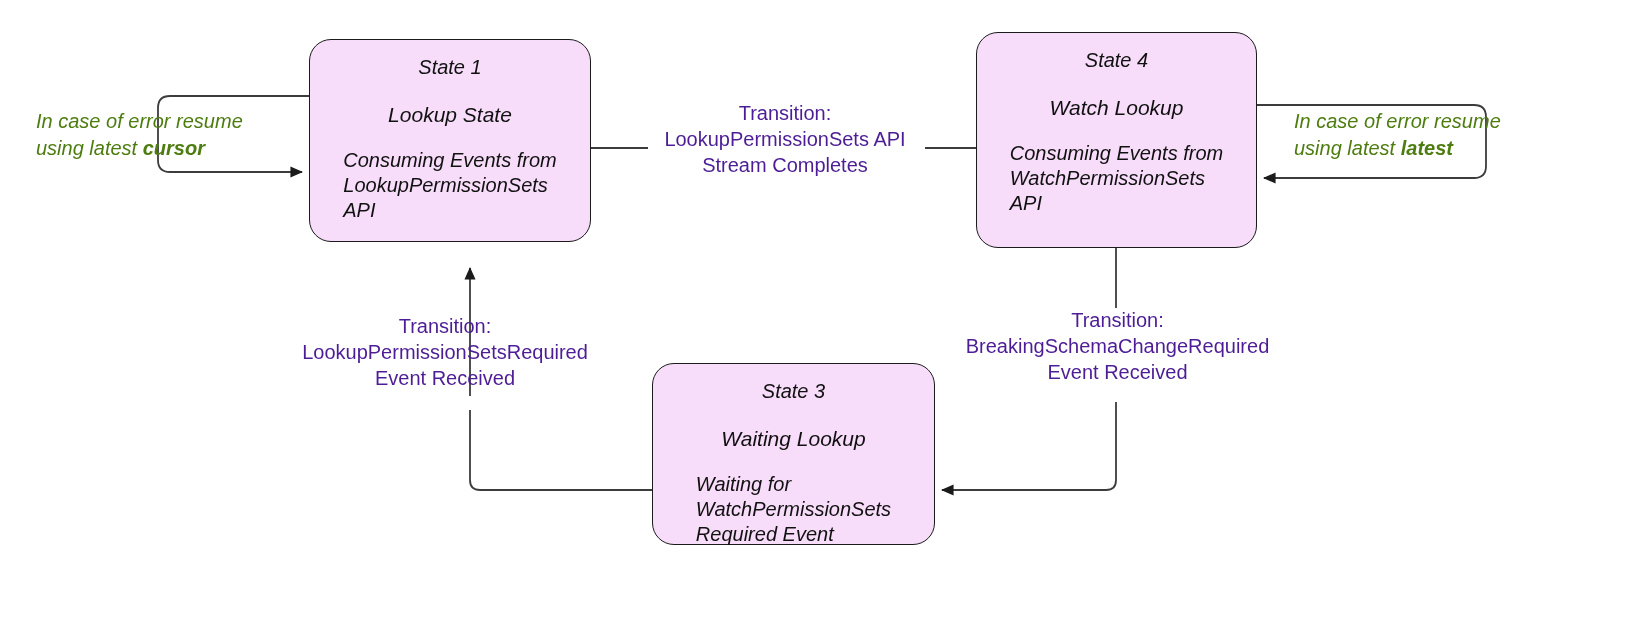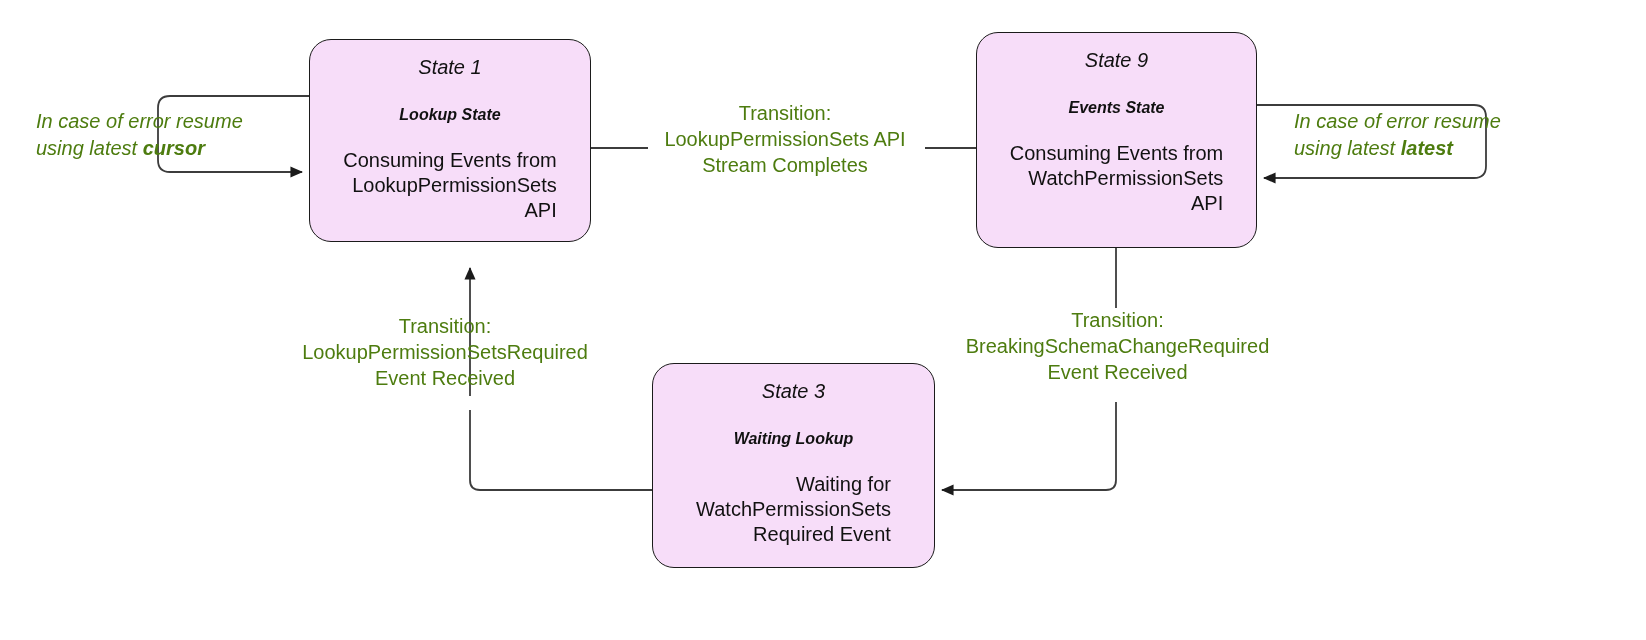--- a/index.html
+++ b/index.html
@@ -30,57 +30,58 @@
   
   .state-box {
     position: absolute;
     box-sizing: border-box;
     background: #f7ddf9;
     border: 1.6px solid #1b1b1b;
     border-radius: 22px;
     display: flex;
     flex-direction: column;
     align-items: center;
-    text-align: right;
+    text-align: left;
     padding: 10px 12px 12px 12px;
     z-index: 3;
   }
   .state-id {
     font-style: italic;
     font-size: 20px;
     line-height: 26px;
     color: #111111;
     margin-top: 4px;
   }
   .state-name {
     font-style: italic;
-    font-weight: bold;
-    font-size: 16px;
+    font-weight: normal;
+    font-size: 21px;
     line-height: 26px;
     color: #111111;
     margin-top: 22px;
   }
   .state-desc {
+    font-style: italic;
     font-size: 20px;
     line-height: 25px;
     color: #111111;
     margin-top: 20px;
     white-space: pre-line;
   }
 
   #state-1 { left: 309px; top: 39px;  width: 282px; height: 203px; }
   #state-2 { left: 976px; top: 32px;  width: 281px; height: 216px; }
-  #state-3 { left: 652px; top: 363px; width: 283px; height: 205px; }
+  #state-3 { left: 652px; top: 363px; width: 283px; height: 182px; }
 
   
   .edge-label {
     position: absolute;
     font-size: 20px;
     line-height: 26px;
-    color: #4d7c0f;
+    color: #4c1d95;
     text-align: center;
     white-space: pre-line;
     background: transparent;
     z-index: 4;
   }
   #label-lookup-to-watch { left: 620px; top: 100px; width: 330px; }
   #label-waiting-to-lookup { left: 270px; top: 313px; width: 350px; }
   #label-watch-to-waiting { left: 945px; top: 307px; width: 345px; }
 
   
@@ -134,22 +135,22 @@
 
   <div class="state-box" id="state-1">
     <div class="state-id">State 1</div>
     <div class="state-name">Lookup State</div>
     <div class="state-desc">Consuming Events from
 LookupPermissionSets
 API</div>
   </div>
 
   <div class="state-box" id="state-2">
-    <div class="state-id">State 9</div>
-    <div class="state-name">Events State</div>
+    <div class="state-id">State 4</div>
+    <div class="state-name">Watch Lookup</div>
     <div class="state-desc">Consuming Events from
 WatchPermissionSets
 API</div>
   </div>
 
   <div class="state-box" id="state-3">
     <div class="state-id">State 3</div>
     <div class="state-name">Waiting Lookup</div>
     <div class="state-desc">Waiting for
 WatchPermissionSets

